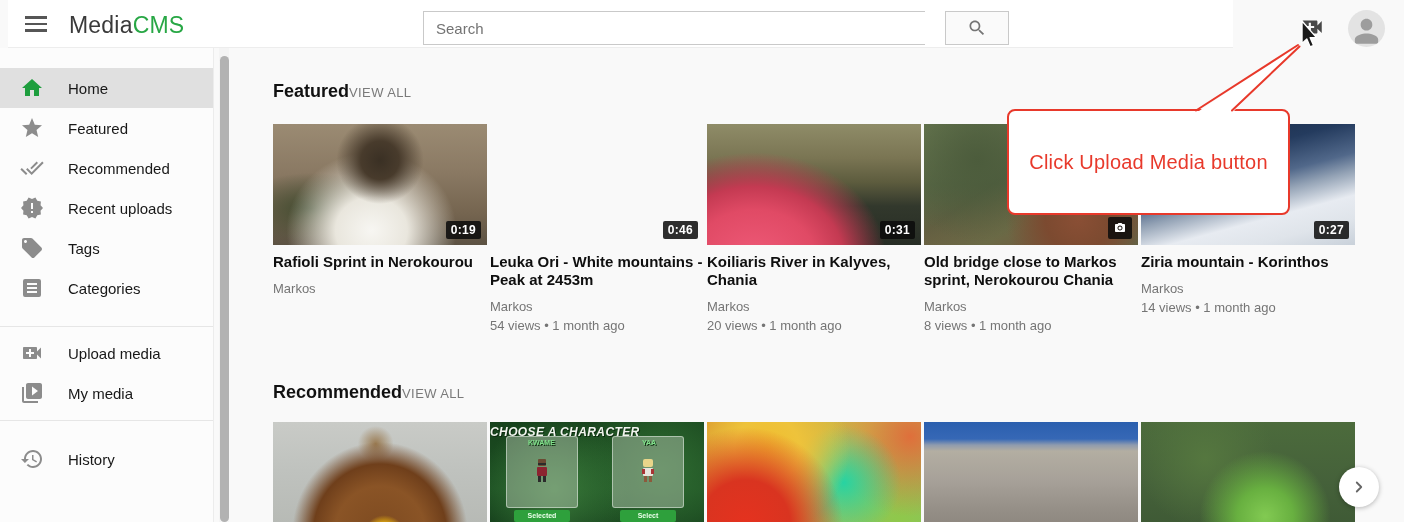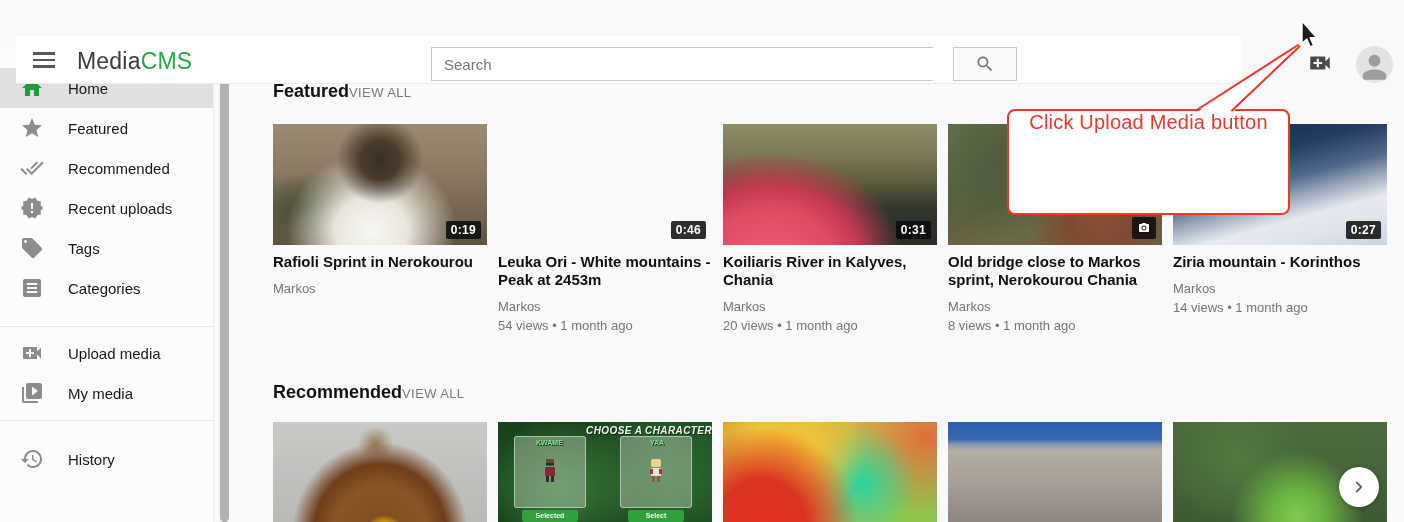--- a/index.html
+++ b/index.html
@@ -1,21 +1,21 @@
 <!DOCTYPE html>
 <html><head>
 <meta charset="utf-8">
 <style>
   * { margin:0; padding:0; box-sizing:border-box; }
   html,body { width:1404px; height:522px; }
   body { font-family:"Liberation Sans", sans-serif; background:#f9f9f9; overflow:hidden; }
   .page { position:relative; width:1404px; height:522px; background:#f9f9f9; overflow:hidden; }
 
   
-  .topbar { position:absolute; left:16px; top:0; width:1225px; height:48px; background:#fff; z-index:20; border-bottom:1px solid #ededed;margin-top:36px; }
+  .topbar { position:absolute; left:8px; top:0; width:1225px; height:48px; background:#fff; z-index:20; border-bottom:1px solid #ededed; }
   .menu-btn { position:absolute; left:15px; top:12px; width:26px; height:24px; display:flex; flex-direction:column; justify-content:center; gap:4px; cursor:pointer; }
   .menu-btn span { display:block; width:22px; height:2.5px; background:#565656; margin-left:2px; }
   .logo { position:absolute; left:61px; top:12px; font-size:23px; letter-spacing:.2px; color:#3a3a3a; cursor:pointer; }
   .logo .cms { color:#28a745; }
   .search-wrap { position:absolute; left:415px; top:11px; display:flex; height:34px;gap:20px; }
   .search-wrap input { width:502px; height:34px; border:1px solid #c9c9c9; border-right:none; background:#fff; padding:0 12px; font-size:15px; color:#333; font-family:"Liberation Sans",sans-serif; outline:none; }
   .search-wrap input::placeholder { color:#737373; }
   .search-btn { width:64px; height:34px; border:1px solid #c9c9c9; background:#fafafa; display:flex; align-items:center; justify-content:center; cursor:pointer; }
   .hdr-upload { position:absolute; left:1291px; top:14px; width:26px; height:26px; color:#484848; cursor:pointer; }
   .avatar { position:absolute; left:1340px; top:10px; width:37px; height:37px; border-radius:50%; background:#e3e3e3; overflow:hidden; cursor:pointer; }
@@ -35,21 +35,21 @@
 
   
   .scroll-track { position:absolute; left:219px; top:48px; width:10px; height:474px; background:#f4f4f4; z-index:11; }
   .scroll-thumb { position:absolute; left:0.5px; top:8px; width:9px; height:466px; border-radius:5px; background:#b2b2b2; }
 
   
   .main { position:absolute; left:232px; top:48px; width:1172px; height:474px; background:#f9f9f9; overflow:hidden; }
   .sec-head { position:absolute; left:41px; display:flex; align-items:baseline; }
   .sec-title { font-size:18px; font-weight:bold; color:#111; }
   .view-all { font-size:13px; font-weight:500; color:#7a7a7a; letter-spacing:.4px; cursor:pointer; }
-  .cards-row { position:absolute; left:41px; display:flex; gap:11px; }
+  .cards-row { position:absolute; left:41px; display:flex; gap:3px; }
   .card { width:214px; }
   .thumb { position:relative; width:214px; height:121px; overflow:hidden; cursor:pointer; }
   .dur { position:absolute; right:6px; bottom:6px; background:rgba(10,10,10,.85); color:#fff; font-size:12px; font-weight:bold; padding:2px 5px; border-radius:2px; letter-spacing:.3px; }
   .cam-badge { position:absolute; right:6px; bottom:6px; background:rgba(10,10,10,.85); border-radius:2px; padding:3px 5px 1px; }
   .c-title { margin-top:8px; font-size:15px; font-weight:bold; color:#0f0f0f; line-height:18px; cursor:pointer; }
   .c-author { margin-top:10px; font-size:13px; color:#757575; line-height:15px; cursor:pointer; }
   .c-meta { margin-top:4px; font-size:13px; color:#757575; line-height:15px; }
 
   
   .t-fountain { background:
@@ -75,21 +75,21 @@
       radial-gradient(ellipse at 52% 96%, #f2c11c 0%, #e0a90f 9%, rgba(0,0,0,0) 14%),
       radial-gradient(ellipse at 50% 92%, #7d4a20 0%, #8a5426 30%, #6f3f1b 44%, rgba(0,0,0,0) 58%),
       radial-gradient(circle at 48% 18%, #9a7b52 0%, rgba(0,0,0,0) 12%),
       linear-gradient(180deg, #c9cbc7 0%, #bfc2be 40%, #b4b7b2 100%); }
   .r-game { position:relative; background:
       radial-gradient(circle at 30% 55%, #3a7a3a 0%, rgba(0,0,0,0) 45%),
       radial-gradient(circle at 80% 40%, #2f6b31 0%, rgba(0,0,0,0) 50%),
       linear-gradient(180deg, #17421c 0%, #1d5023 55%, #123818 100%); }
   .g-panel { position:absolute; top:14px; width:72px; height:72px; background:rgba(190,205,186,.45); border:1px solid rgba(230,238,228,.55); border-radius:3px; }
   .g-panel.left { left:16px; } .g-panel.right { left:122px; }
-  .g-title { position:absolute; top:3px; left:0; width:100%; text-align:right; font-size:10px; font-weight:bold; font-style:italic; color:#f2f5ef; letter-spacing:.4px; text-shadow:1px 1px 0 #0b2a0e; }
+  .g-title { position:absolute; top:3px; left:0; width:100%; text-align:left; font-size:12px; font-weight:bold; font-style:italic; color:#f2f5ef; letter-spacing:.4px; text-shadow:1px 1px 0 #0b2a0e; }
   .g-name { position:absolute; top:17px; font-size:7px; font-weight:bold; color:#7fe08a; text-shadow:1px 1px 0 #0b2a0e; }
   .g-name.left { left:38px; } .g-name.right { left:152px; }
   .g-sprite { position:absolute; width:16px; height:26px; top:36px; }
   .g-btn { position:absolute; top:88px; width:56px; height:12px; background:#2ea03c; border-radius:2px; color:#eaffea; font-size:7px; font-weight:bold; text-align:center; line-height:12px; }
   .g-btn.left { left:24px; } .g-btn.right { left:130px; }
   .r-colorful { background:
       radial-gradient(circle at 18% 85%, #e5321f 0%, #d93420 22%, rgba(0,0,0,0) 48%),
       radial-gradient(circle at 28% 22%, #f0bd2e 0%, #eec33b 18%, rgba(0,0,0,0) 46%),
       radial-gradient(circle at 64% 50%, #27d3a2 0%, rgba(0,0,0,0) 38%),
       radial-gradient(circle at 95% 12%, #df6f3b 0%, rgba(0,0,0,0) 35%),
@@ -99,21 +99,21 @@
       linear-gradient(180deg, #2b5fae 0%, #3668b6 14%, #8f9bae 19%, #b3aea2 24%, #a7a199 48%, #938d85 75%, #878078 100%); }
   .r-leaves { background:
       radial-gradient(circle at 58% 78%, #82ca52 0%, #68b040 18%, rgba(0,0,0,0) 42%),
       radial-gradient(circle at 30% 30%, #55773f 0%, rgba(0,0,0,0) 40%),
       linear-gradient(180deg, #4c6b3c 0%, #45613a 50%, #3c5733 100%); }
 
   
   .pager { position:absolute; left:1107px; top:419px; width:40px; height:40px; border-radius:50%; background:#fff; box-shadow:0 1px 5px rgba(0,0,0,.28); display:flex; align-items:center; justify-content:center; cursor:pointer; z-index:15; }
 
   
-  .tip-box { position:absolute; left:1007px; top:109px; width:283px; height:106px; background:#fff; border:2px solid #e8392b; border-radius:8px; display:flex; justify-content:center; z-index:30; }
+  .tip-box { position:absolute; left:1007px; top:109px; width:283px; height:106px; background:#fff; border:2px solid #e8392b; border-radius:8px; display:flex; align-items:center; justify-content:center; z-index:30; }
   .tip-text { color:#e8392b; font-size:20px; letter-spacing:.2px; }
   .overlay-svg { position:absolute; left:0; top:0; width:1404px; height:522px; z-index:31; pointer-events:none; }
   .cursor-svg { position:absolute; left:0; top:0; width:1404px; height:522px; z-index:45; pointer-events:none; }
 </style>
 </head>
 <body>
 
 <div class="page">
 
   <header class="topbar">

